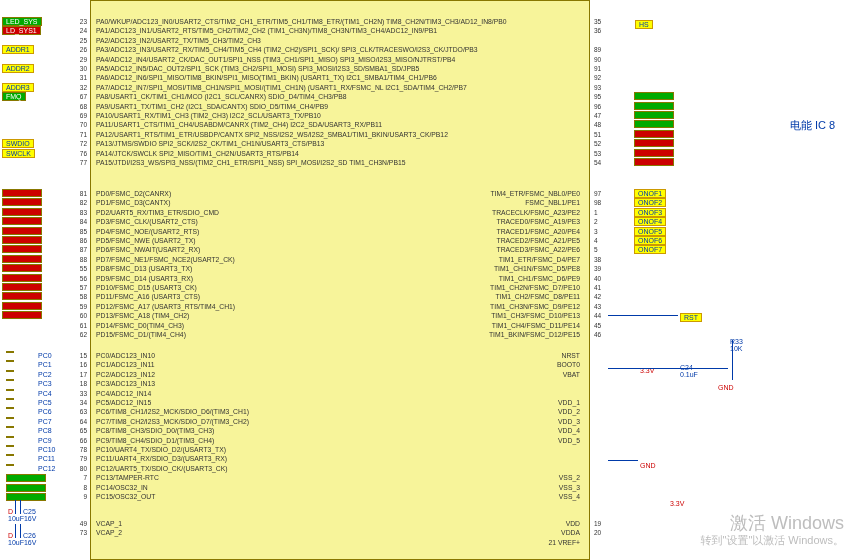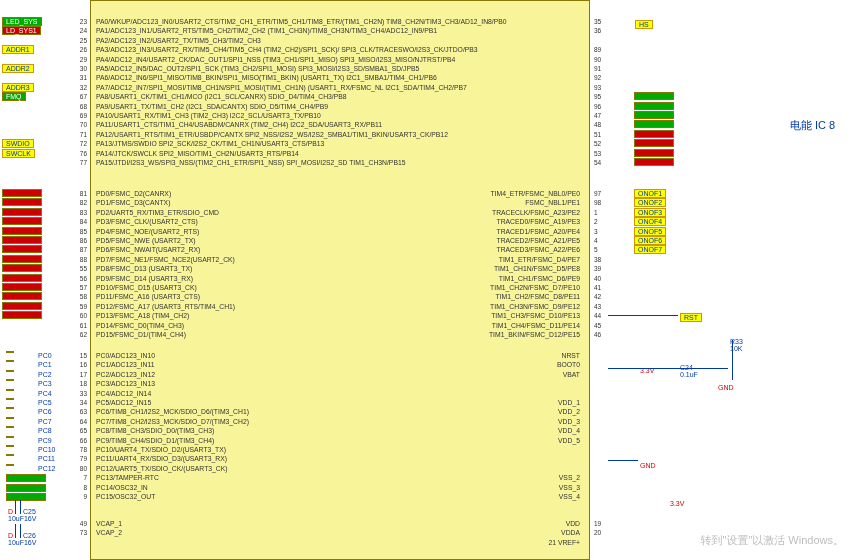--- a/index.html
+++ b/index.html
@@ -305,19 +305,20 @@
   <span style="color:#003aa9;">C25</span>
   <div style="color:#003aa9;">10uF16V</div>
 </div>
 <div class="cap" style="left:8px; top:524px;">
   <span style="color:#c00;">D</span> <span class="sym"></span>
   <span style="color:#003aa9;">C26</span>
   <div style="color:#003aa9;">10uF16V</div>
 </div>
 
 <div class="water">
+  <div>激活 Windows</div>
   <div style="font-size:11px;">转到"设置"以激活 Windows。</div>
 </div>
 
 <div class="wire" style="left: 608px; top: 315px; width: 70px; height: 1px;"></div>
 <div class="wire" style="left: 608px; top: 368px; width: 120px; height: 1px;"></div>
 <div class="wire" style="left: 732px; top: 340px; width: 1px; height: 40px;"></div>
 <div class="wire" style="left: 608px; top: 460px; width: 30px; height: 1px;"></div>
 
 </body></html>

